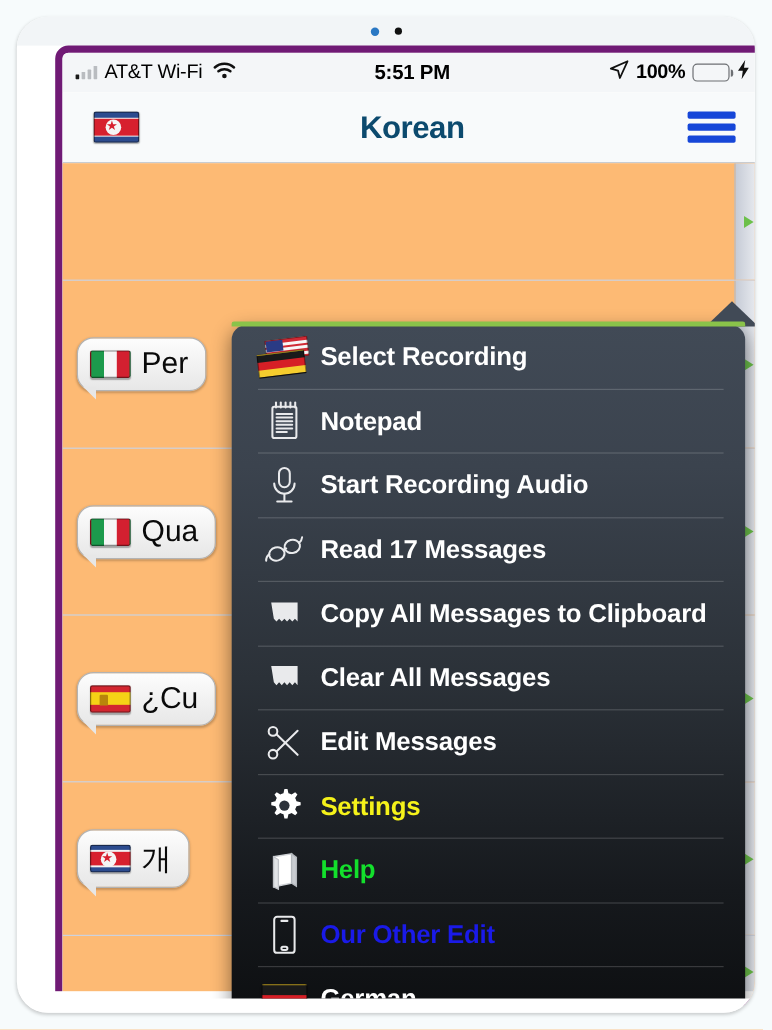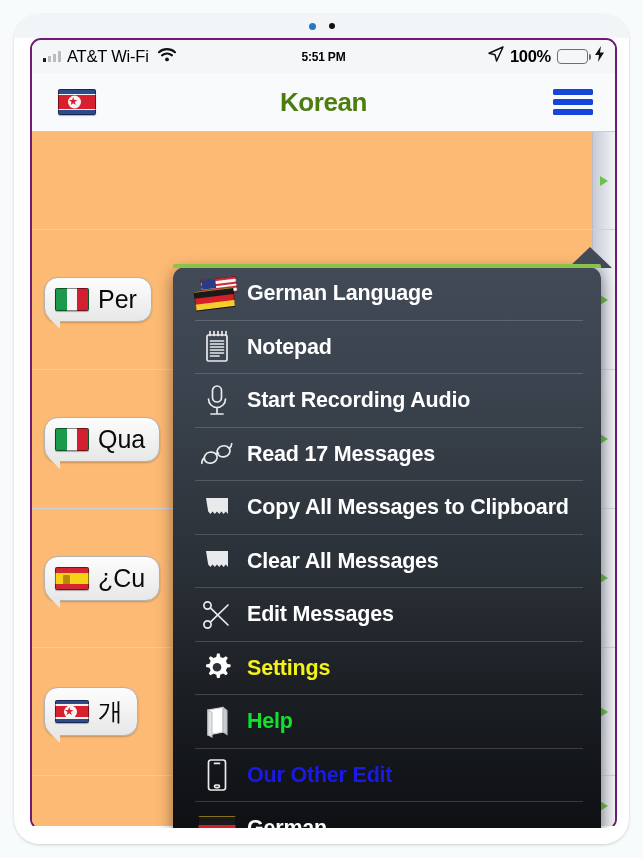--- a/index.html
+++ b/index.html
@@ -26,63 +26,63 @@
     position:absolute;left:0;top:0;width:615px;height:24px;
     background:#f2f5f7;
     display:flex;align-items:center;justify-content:center;gap:13px;
   }
   .dot{width:7px;height:7px;border-radius:50%;}
   .dot.active{background:#2a78c4;}
   .dot.inactive{background:#111;width:6px;height:6px;}
 
   
   #screen{
-    position:absolute;left:16px;top:24px;
+    position:absolute;left:32px;top:24px;
     width:583px;height:788px;
     background:#ffffff;
-    border:2px solid #701a75;
+    border:6px solid #701a75;
     border-radius:11px;
     overflow:hidden;
   }
 
   
   #status-bar{
     position:relative;height:33px;width:100%;
     background:#f4f6f8;
     display:flex;align-items:center;
     font-size:17px;color:#000;font-weight:500;
   }
   #status-left{position:absolute;left:11px;display:flex;align-items:center;gap:6px;}
   #signal-bars{display:flex;align-items:flex-end;gap:2px;height:11px;}
   #signal-bars i{display:block;width:3px;background:#1a1a1a;border-radius:.5px;}
   #signal-bars i:nth-child(1){height:4px;}
   #signal-bars i:nth-child(2){height:6px;background:#b9bcc0;}
   #signal-bars i:nth-child(3){height:8px;background:#b9bcc0;}
   #signal-bars i:nth-child(4){height:11px;background:#b9bcc0;}
   #carrier-label{font-size:16.5px;letter-spacing:-.2px;}
-  #status-center{position:absolute;left:0;right:0;text-align:center;font-size:12px;font-weight:600;letter-spacing:-.2px;}
+  #status-center{position:absolute;left:0;right:0;text-align:center;font-size:17px;font-weight:600;letter-spacing:-.2px;}
   #status-right{position:absolute;right:10px;display:flex;align-items:center;gap:6px;}
   #battery-pct{font-size:16.5px;font-weight:700;letter-spacing:-.3px;}
   #battery-shell{
     width:31px;height:15px;border:1.6px solid #6c6f73;border-radius:4px;
     padding:1.5px;box-sizing:border-box;position:relative;
   }
   #battery-fill{height:100%;background:#4cd662;border-radius:1.6px;}
   #battery-nub{position:absolute;right:-4px;top:4px;width:2.5px;height:6px;background:#6c6f73;border-radius:0 2px 2px 0;}
 
   
   #nav-bar{
     position:relative;height:58px;width:100%;
     background:#f8fafb;
     border-bottom:1px solid #c9ccd0;
     display:flex;align-items:center;
   }
   #nav-title{
     position:absolute;left:0;right:0;text-align:center;
-    font-size:26px;font-weight:bold;color:#4d7c0f;letter-spacing:-.4px;
+    font-size:26px;font-weight:bold;color:#0c4a6e;letter-spacing:-.4px;
   }
   #nav-flag{position:absolute;left:26px;}
   #hamburger-button{
     position:absolute;right:22px;width:40px;height:30px;
     display:flex;flex-direction:column;justify-content:space-between;
     padding:2px 0;box-sizing:border-box;cursor:pointer;
   }
   #hamburger-button span{display:block;height:6px;background:#1646d8;border-radius:1.5px;}
 
   
@@ -360,21 +360,21 @@
 
         <div id="menu-items">
 
           <div class="menu-item">
             <span class="mi-icon">
               <span class="flag-combo">
                   <span class="c-us"></span>
                   <span class="c-de"></span>
                 </span>
             </span>
-            <span class="mi-label">German Language</span>
+            <span class="mi-label">Select Recording</span>
           </div>
 
           <div class="menu-item">
             <span class="mi-icon">
               <svg class="ico" width="30" height="34" viewBox="0 0 30 34">
                 <rect x="5" y="5" width="20" height="26" rx="1.5"></rect>
                 <line x1="8" y1="1.5" x2="8" y2="5.5"></line>
                   <line x1="12" y1="1.5" x2="12" y2="5.5"></line>
                 <line x1="16" y1="1.5" x2="16" y2="5.5"></line>
                   <line x1="20" y1="1.5" x2="20" y2="5.5"></line>

